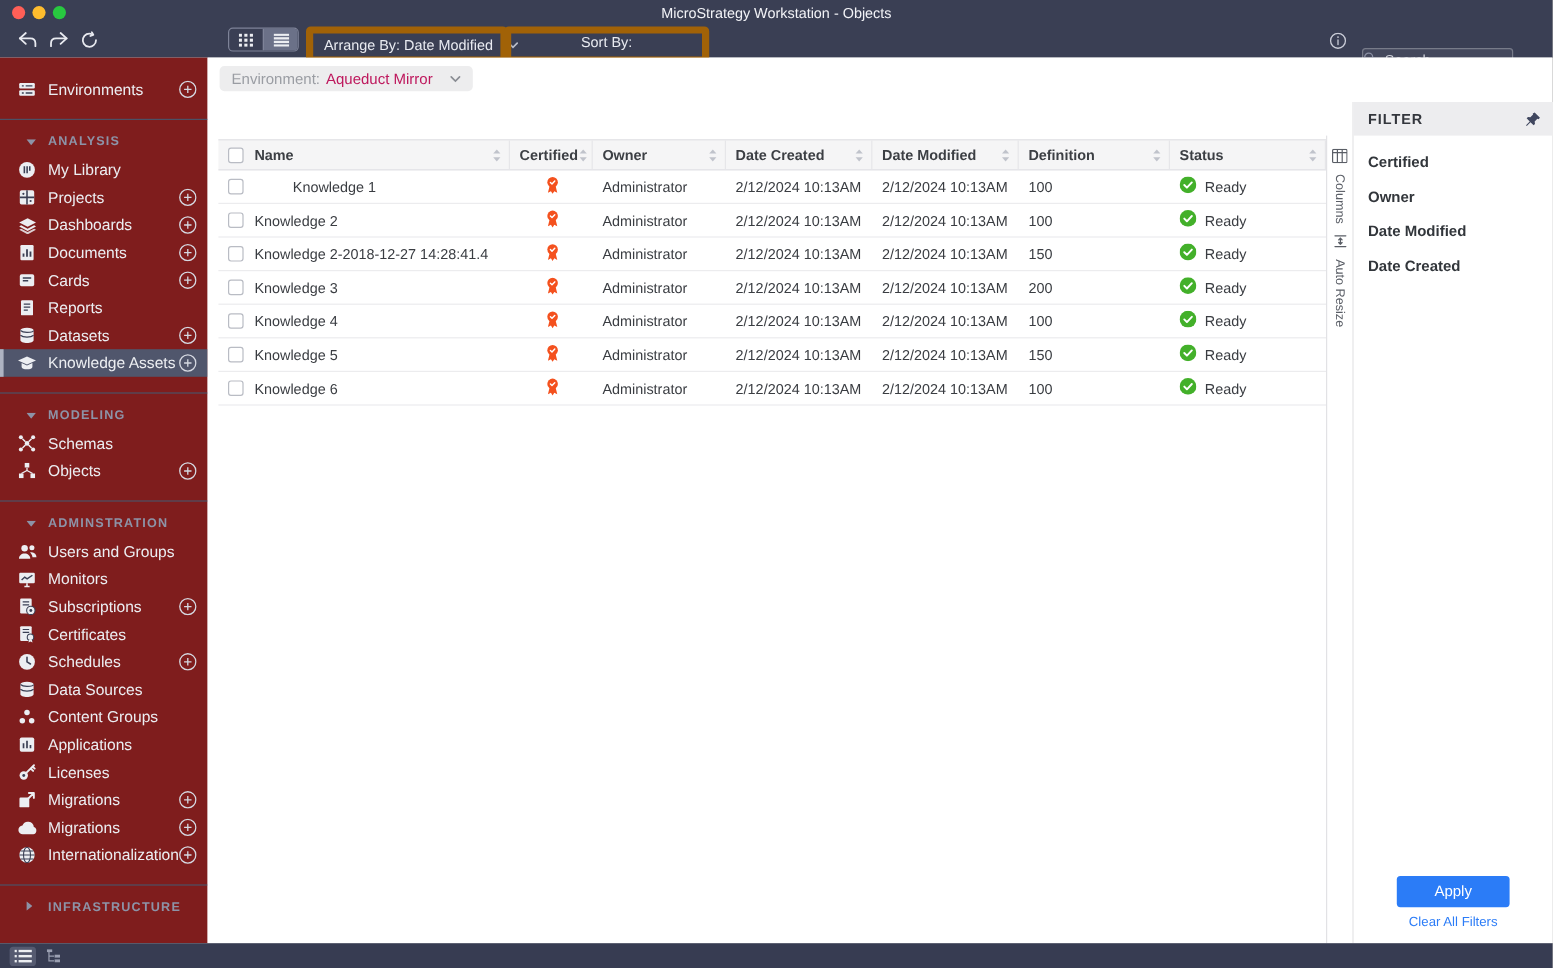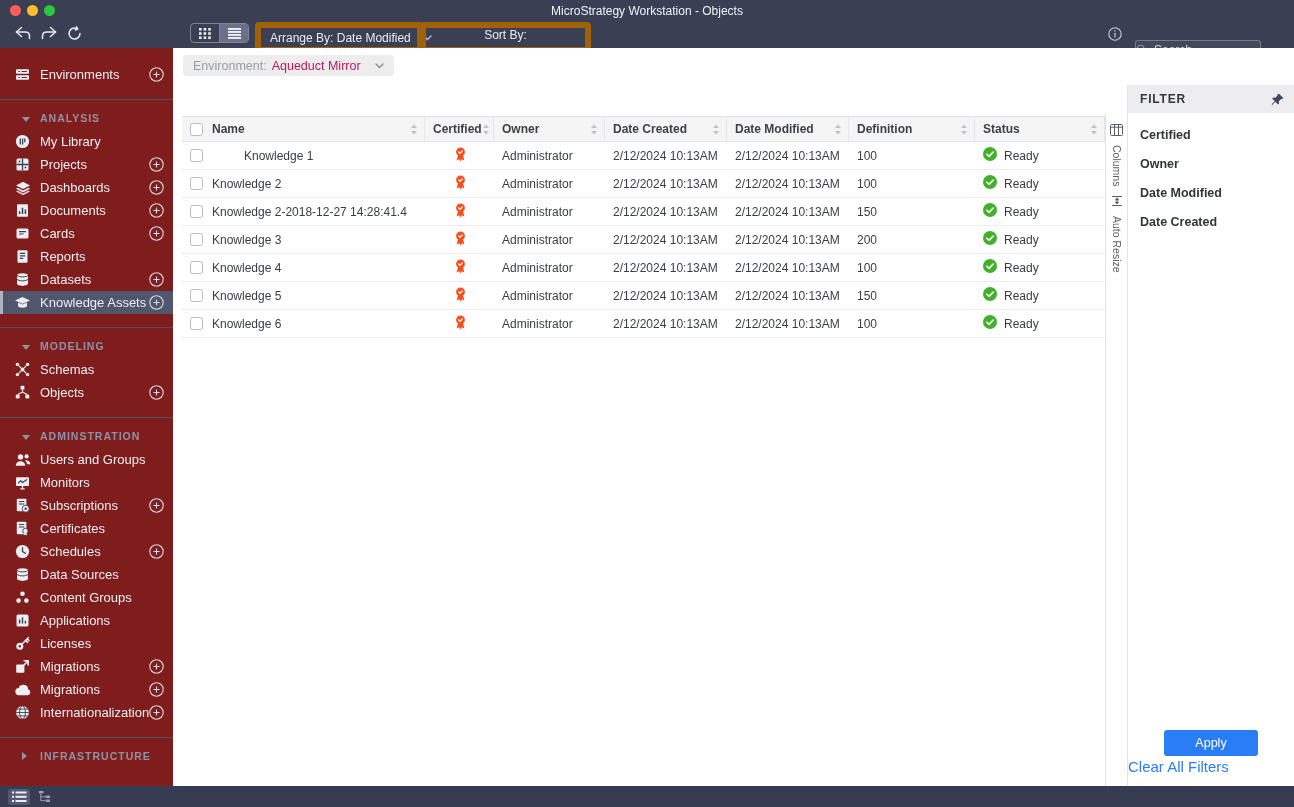--- a/index.html
+++ b/index.html
@@ -70,21 +70,21 @@
   .strip-ic.rot{transform:rotate(90deg);}
   
   .filter{position:absolute;left:954px;top:37px;bottom:0;width:167px;border-left:1px solid #e4e4e7;box-sizing:border-box;background:#fff;}
   .f-header{height:28px;background:#ededef;display:flex;align-items:center;padding:0 10px 0 12px;box-sizing:border-box;}
   .f-title{font-size:12px;font-weight:bold;letter-spacing:.8px;color:#33363c;}
   .f-pin{margin-left:auto;cursor:pointer;display:flex;}
   .f-items{padding-top:7px;}
   .f-item{height:29px;display:flex;align-items:center;padding-left:12px;font-size:12.5px;font-weight:bold;color:#32363b;cursor:pointer;}
   .f-apply{position:absolute;bottom:30px;left:50%;transform:translateX(-50%);width:94px;height:26px;background:#2b7cf7;color:#fff;
       border:none;border-radius:3px;font-size:12.5px;font-family:inherit;cursor:pointer;}
-  .f-clear{position:absolute;bottom:11px;left:0;right:0;text-align:left;font-size:15px;color:#2b7cf7;cursor:pointer;}
+  .f-clear{position:absolute;bottom:11px;left:0;right:0;text-align:center;font-size:11px;color:#2b7cf7;cursor:pointer;}
 </style>
 </head>
 <body>
 
 <div class="app">
 
   <div class="topbar">
     <span class="light red"></span>
     <span class="light yellow"></span>
     <span class="light green"></span>

